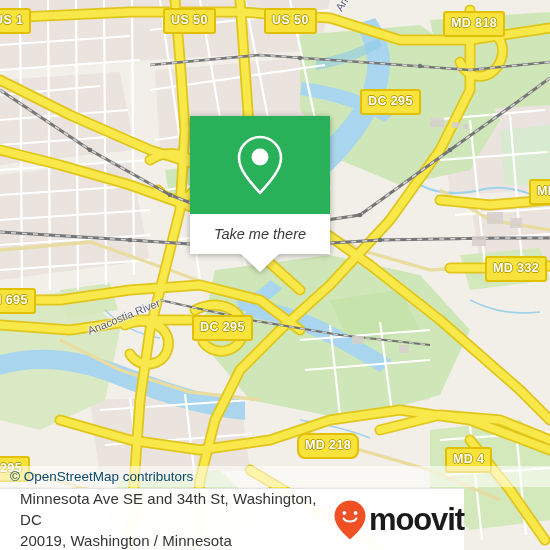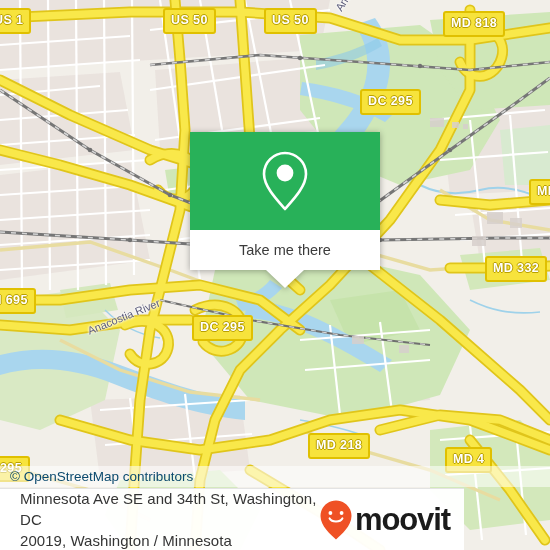--- a/index.html
+++ b/index.html
@@ -50,24 +50,25 @@
     font-family: "Liberation Sans", sans-serif;
     font-size: 11px;
     white-space: nowrap;
     z-index: 11;
     text-shadow: 0 0 3px #fff, 0 0 3px #fff, 0 0 2px #fff;
   }
 
   
   #callout {
     position: absolute;
-    left: 190px; top: 132px;
-    width: 190px;
+    left: 190px; top: 116px;
+    width: 140px;
     z-index: 30;
     filter: drop-shadow(0 1px 3px rgba(0,0,0,0.32));
+    font-style: italic;
   }
   #callout-head {
     height: 98px;
     background: #28b159;
     display: flex;
     align-items: center;
     justify-content: center;
   }
   #callout-body {
     height: 40px;
@@ -118,21 +119,20 @@
     flex: 1;
     padding-left: 20px;
     font-size: 15px;
     line-height: 1.42;
     color: #353535;
     letter-spacing: 0.05px;
   }
   #brand {
     display: flex;
     align-items: center;
-    padding-right: 14px;
     gap: 2px;
   }
   #brand-word {
     font-size: 31px;
     font-weight: bold;
     color: #1b1b1b;
     letter-spacing: -1.1px;
     font-family: "Liberation Sans", sans-serif;
   }
 </style>
@@ -339,21 +339,21 @@
     <div class="shield" style="left:-14px;  top:8px;">US 1</div>
     <div class="shield" style="left:163px;  top:8px;">US 50</div>
     <div class="shield" style="left:264px;  top:8px;">US 50</div>
     <div class="shield" style="left:443px;  top:11px;">MD 818</div>
     <div class="shield" style="left:360px;  top:89px;">DC 295</div>
     <div class="shield" style="left:529px;  top:179px;">MD</div>
     <div class="shield" style="left:485px;  top:256px;">MD 332</div>
     <div class="shield" style="left:-10px;  top:288px;">I 695</div>
     <div class="shield" style="left:192px;  top:315px;">DC 295</div>
     <div class="shield" style="left:445px;  top:409px;margin-top:38px;">MD 4</div>
-    <div class="shield" style="left:308px;  top:433px;">MD 218</div>
+    <div class="shield" style="left:297px;  top:433px;border-radius:8px;">MD 218</div>
     <div class="shield" style="left:-8px;   top:456px;">295</div>
 
     <div class="water-label" style="left:88px; top:325px; transform:rotate(-22deg); transform-origin:left center;">Anacostia River</div>
     <div class="water-label" style="left:338px; top:4px; transform:rotate(-58deg); transform-origin:left center;">Anacostia</div>
   </div>
 
   <div id="callout">
     <div id="callout-head">
       <svg width="54" height="64" viewBox="0 0 54 64">
         <path d="M27 4 C15.4 4 6 13.4 6 25 C6 38 20 52 27 60 C34 52 48 38 48 25 C48 13.4 38.6 4 27 4 Z" fill="none" stroke="#ffffff" stroke-width="2.6" stroke-linejoin="round"></path>

